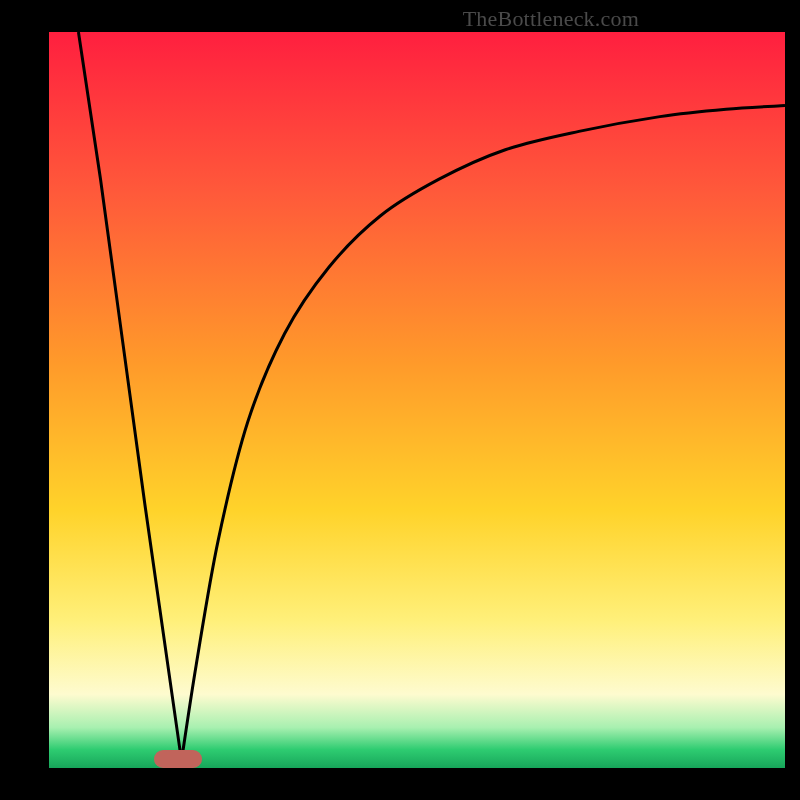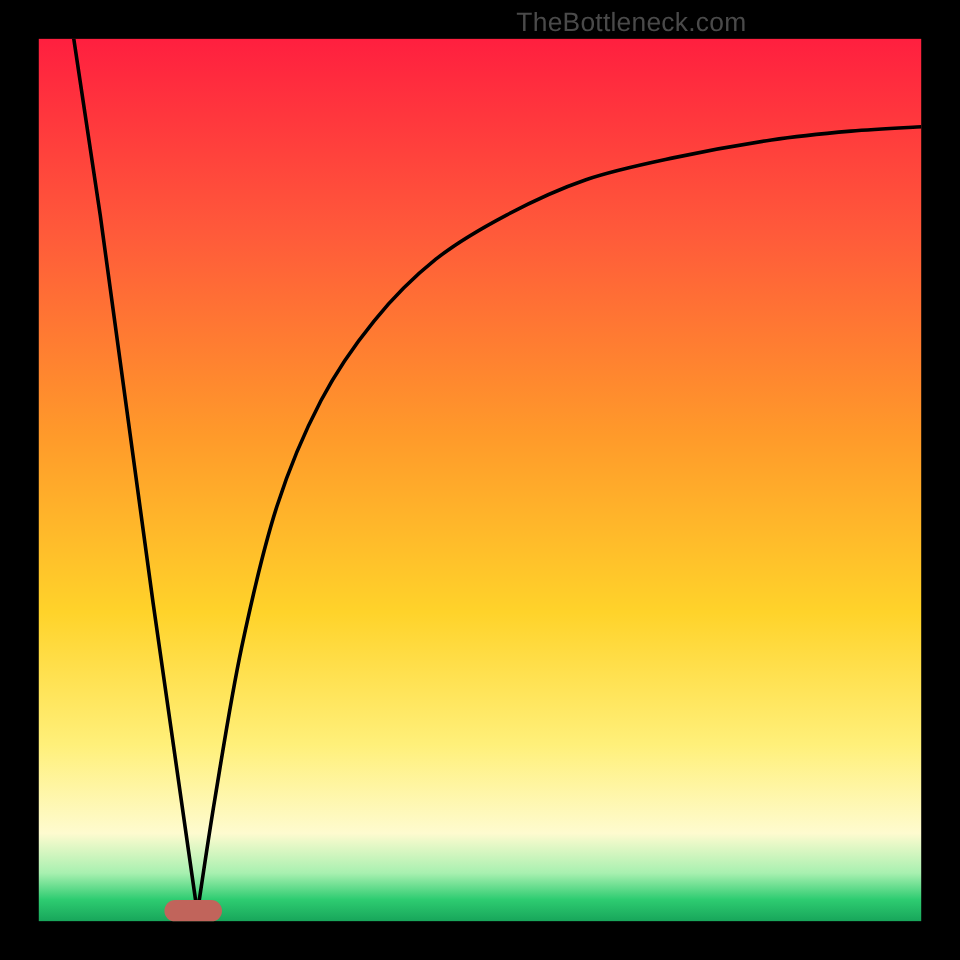--- a/index.html
+++ b/index.html
@@ -1,17 +1,17 @@
 <!DOCTYPE html>
 <html><head>
 <meta charset="utf-8">
 <style>
   * { margin: 0; padding: 0; box-sizing: border-box; }
   body { width: 800px; height: 800px; background: #000; position: relative; font-family: Arial, sans-serif; }
-  .frame { position: absolute; top: 0; left: 0; width: 656px; height: 800px; background: #000; }
+  .frame { position: absolute; top: 0; left: 17px; width: 656px; height: 800px; background: #000; font-family: Liberation Serif, serif; }
   .plot-area { position: absolute; top: 32px; left: 32px; width: 736px; height: 736px; overflow: hidden; }
   .gradient-bg { position: absolute; top: 0; left: 0; width: 100%; height: 100%; }
   .watermark { position: absolute; top: 6px; right: 34px; color: #4a4a4a; font-size: 22px; font-weight: 500; letter-spacing: 0.2px; }
   .curve { position: absolute; top: 0; left: 0; width: 100%; height: 100%; }
   .marker { position: absolute; border-radius: 9px; }
 </style>
 </head>
 <body>
 
 <div class="frame">

